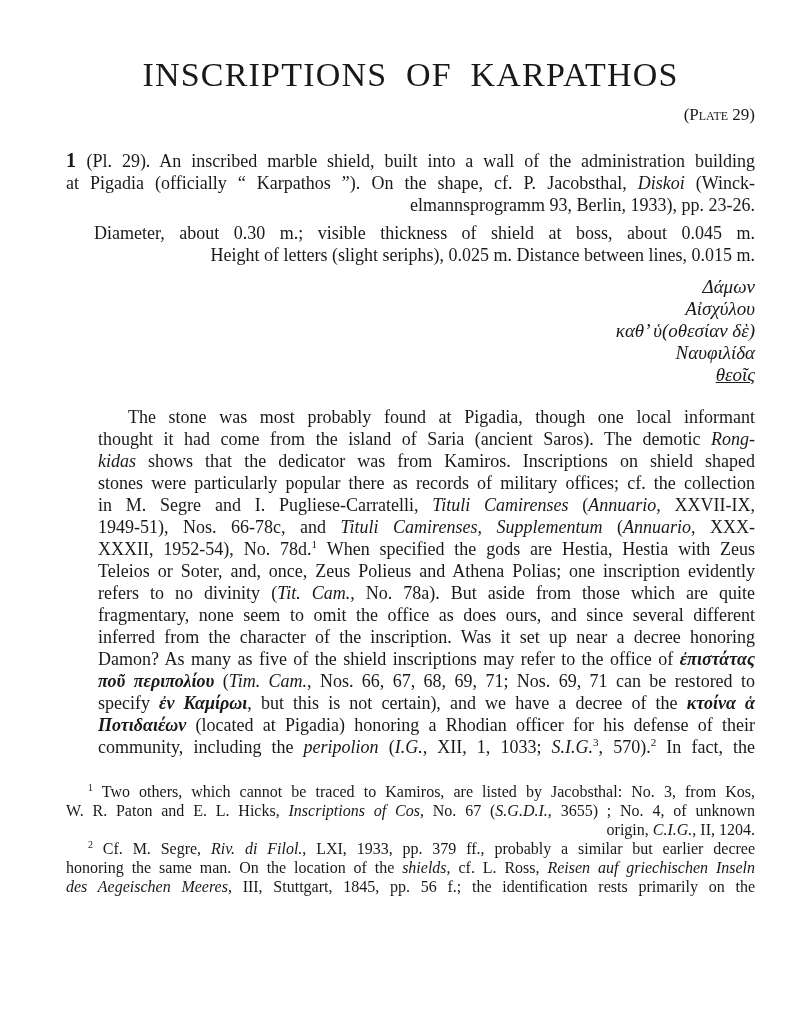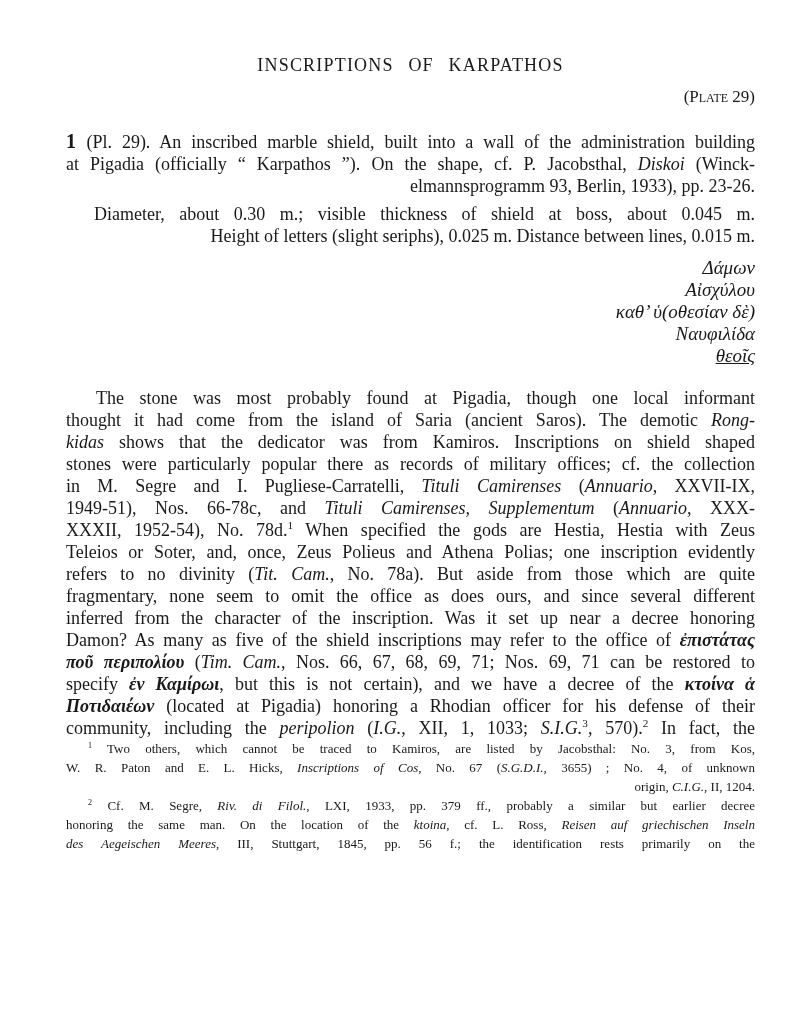--- a/index.html
+++ b/index.html
@@ -8,43 +8,43 @@
     background: #ffffff;
     color: #191919;
     font-family: "Liberation Serif", "DejaVu Serif", serif;
     overflow: hidden;
   }
   .page { width: 805px; height: 1024px; position: relative; }
   .content { padding: 0 50px 0 66px; width: 689px; }
 
   .title {
     margin: 55px 0 0 0;
-    font-size: 18px; font-weight: normal;
+    font-size: 34px; font-weight: normal;
     text-align: center;
     letter-spacing: 1.2px; word-spacing: 9px;
     line-height: 1.15;
   }
   .plate {
     margin-top: 12px;
     font-size: 17px;
     text-align: center;
     line-height: 1.1;
   }
 
   .block { font-size: 18px; line-height: 22px; }
   .intro { margin-top: 24px; }
   .measurements { margin-top: 6px; }
   .greek {
     margin-top: 10px;
     margin-left: 246px;
     font-style: italic;
     font-size: 19px; line-height: 22px;
   }
-  .discussion { margin-top: 20px; }
-  .footnotes { font-size: 13px; }
+  .discussion { margin-top: 20px; margin-left: 32px; }
+  .footnotes { margin-top: 24px; font-size: 16px; }
   .footnotes .line { line-height: 19px; }
 
   .line { text-align: right; }
   .line.j { text-align: justify; text-align-last: justify; }
 
   .it { font-style: italic; }
   .bd { font-weight: bold; }
   .sc { font-variant: small-caps; }
   .lead-num { font-size: 20px; }
   sup { font-size: 0.62em; line-height: 0; vertical-align: super; }
@@ -100,19 +100,19 @@
       </div>
 
     <div class="footnotes">
       <div class="footnote">
           <div class="line j" style="padding-left: 22px;"><sup>1</sup><span> Two others, which cannot be traced to Kamiros, are listed by Jacobsthal:  No. 3, from Kos,</span></div>
           <div class="line j"><span>W. R. Paton and E. L. Hicks, </span><span class="it">Inscriptions of Cos</span><span>, No. 67 (</span><span class="it">S.G.D.I.</span><span>, 3655) ; No. 4, of unknown</span></div>
           <div class="line"><span>origin, </span><span class="it">C.I.G.</span><span>, II, 1204.</span></div>
         </div>
       <div class="footnote">
           <div class="line j" style="padding-left: 22px;"><sup>2</sup><span> Cf. M. Segre, </span><span class="it">Riv. di Filol.</span><span>, LXI, 1933, pp. 379 ff., probably a similar but earlier decree</span></div>
-          <div class="line j"><span>honoring the same man.  On the location of the </span><span class="it">ktoina</span><span>, cf. L. Ross, </span><span class="it">Reisen auf griechischen Inseln</span></div>
+          <div class="line j"><span>honoring the same man.  On the location of the </span><span class="it">shields</span><span>, cf. L. Ross, </span><span class="it">Reisen auf griechischen Inseln</span></div>
           <div class="line j"><span class="it">des Aegeischen Meeres</span><span>, III, Stuttgart, 1845, pp. 56 f.; the identification rests primarily on the</span></div>
         </div>
     </div>
 
   </div>
 </div>
 
 </body></html>

